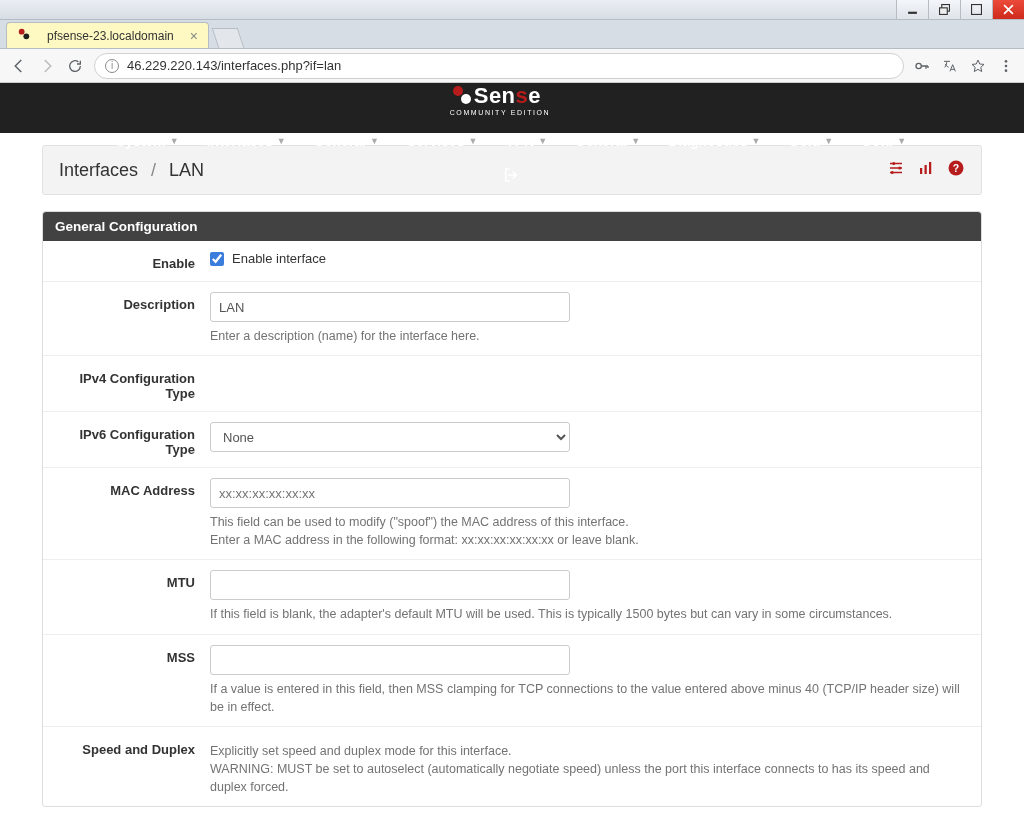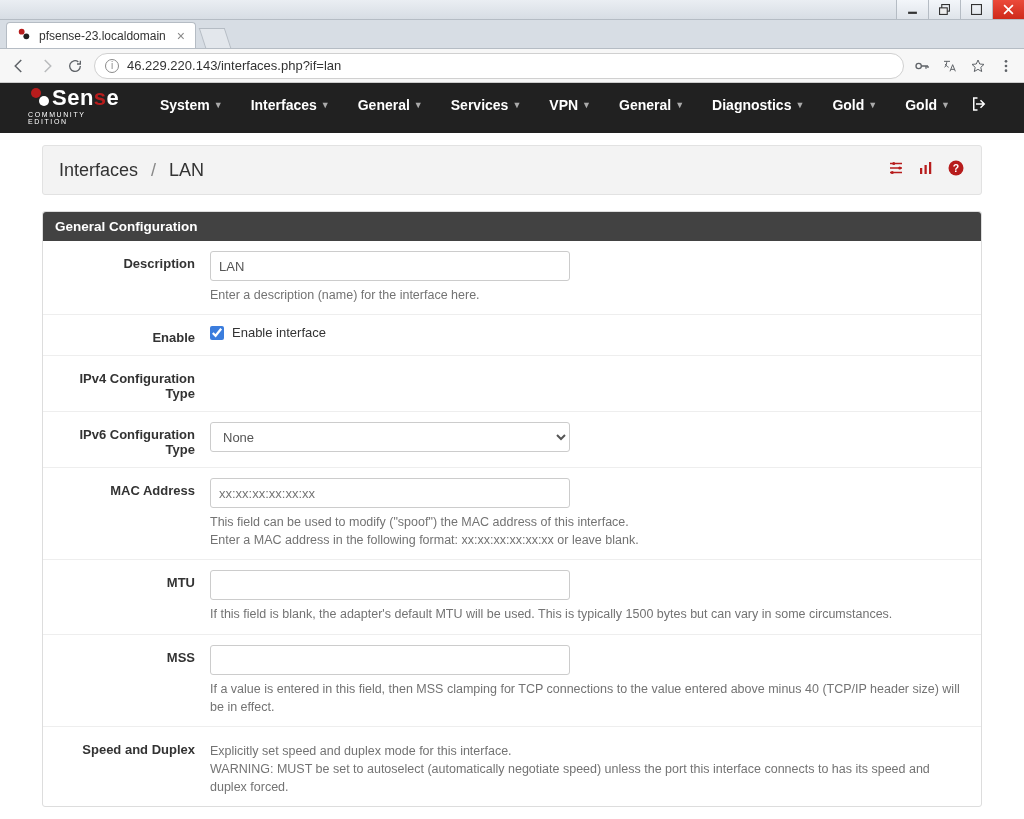--- a/index.html
+++ b/index.html
@@ -35,22 +35,22 @@
   .win-btn{width:32px;display:flex;align-items:center;justify-content:center;
     border-left:1px solid #b5bcc4;background:linear-gradient(#f3f6fa,#dfe4ea);color:#333;}
   .win-btn.close{background:linear-gradient(#eb4a3a,#cf2a1b);color:#fff;}
   .win-btn svg{width:11px;height:11px;}
 
   .browser-tabs{
     height:29px;background:#d7dde4;display:flex;align-items:flex-end;
     padding-left:6px;border-bottom:1px solid #b5bcc4;
   }
   .browser-tab{
-    display:flex;align-items:center;gap:8px;
-    background:#ffffff;border:1px solid #b5bcc4;border-bottom:none;
+    display:flex;align-items:center;gap:16px;
+    background:#fef9c3;border:1px solid #b5bcc4;border-bottom:none;
     border-radius:4px 4px 0 0;
     padding:4px 10px;font-size:12px;color:#333;min-width:190px;position:relative;
   }
   .browser-tab .tab-close{margin-left:auto;color:#888;font-size:14px;line-height:1;}
   .browser-newtab{
     width:26px;height:20px;border:1px solid #b5bcc4;
     background:#e3e7ec;margin-left:6px;margin-bottom:0;
     transform:skewX(18deg);border-bottom:none;
   }
 
@@ -78,20 +78,21 @@
     position:relative;
   }
 
   
   .navbar{
     background:var(--navbar-bg);
     height:var(--navbar-h);
     display:flex;align-items:center;
     padding:0 30px 6px 28px;
     color:#fff;
+    flex-direction:column;
   }
   .navbar-logo{display:flex;flex-direction:column;align-items:flex-start;margin-right:22px;line-height:1;}
   .navbar-logo .logo-main{display:flex;align-items:flex-end;font-weight:700;font-size:22px;letter-spacing:0.5px;}
   .navbar-logo .logo-main .red{color:var(--brand-red);}
   .navbar-logo .logo-sub{font-size:7px;letter-spacing:1.6px;color:#fff;margin-top:2px;}
   .navbar-logo svg{width:24px;height:24px;}
   .nav-menu{display:flex;gap:0;align-items:center;font-weight:bold;}
   .nav-item{
     padding:0 14px;height:var(--navbar-h);display:flex;align-items:center;
     font-size:14px;color:#fff;cursor:pointer;gap:4px;
@@ -320,34 +321,34 @@
               <text x="12" y="17" text-anchor="middle" fill="#fff" font-size="14" font-weight="700">?</text>
             </svg></span>
       </div>
     </div>
 
     <div class="panel">
       <div class="panel-heading">General Configuration</div>
       <div class="panel-body">
 
         <div class="form-row">
-          <div class="form-label">Description</div>
-          <div class="form-control-wrap">
-            <input type="text" class="form-control" value="LAN" style="">
-            <div class="form-help">Enter a description (name) for the interface here.</div>
-          </div>
-        </div>
-
-        <div class="form-row">
           <div class="form-label">Enable</div>
           <div class="form-control-wrap">
             <label class="chk">
               <input type="checkbox" checked="" style="">
               <span>Enable interface</span>
             </label>
+          </div>
+        </div>
+
+        <div class="form-row">
+          <div class="form-label">Description</div>
+          <div class="form-control-wrap">
+            <input type="text" class="form-control" value="LAN" style="">
+            <div class="form-help">Enter a description (name) for the interface here.</div>
           </div>
         </div>
 
         <div class="form-row">
           <div class="form-label">IPv4 Configuration Type</div>
         </div>
 
         <div class="form-row">
           <div class="form-label">IPv6 Configuration Type</div>
           <div class="form-control-wrap">

